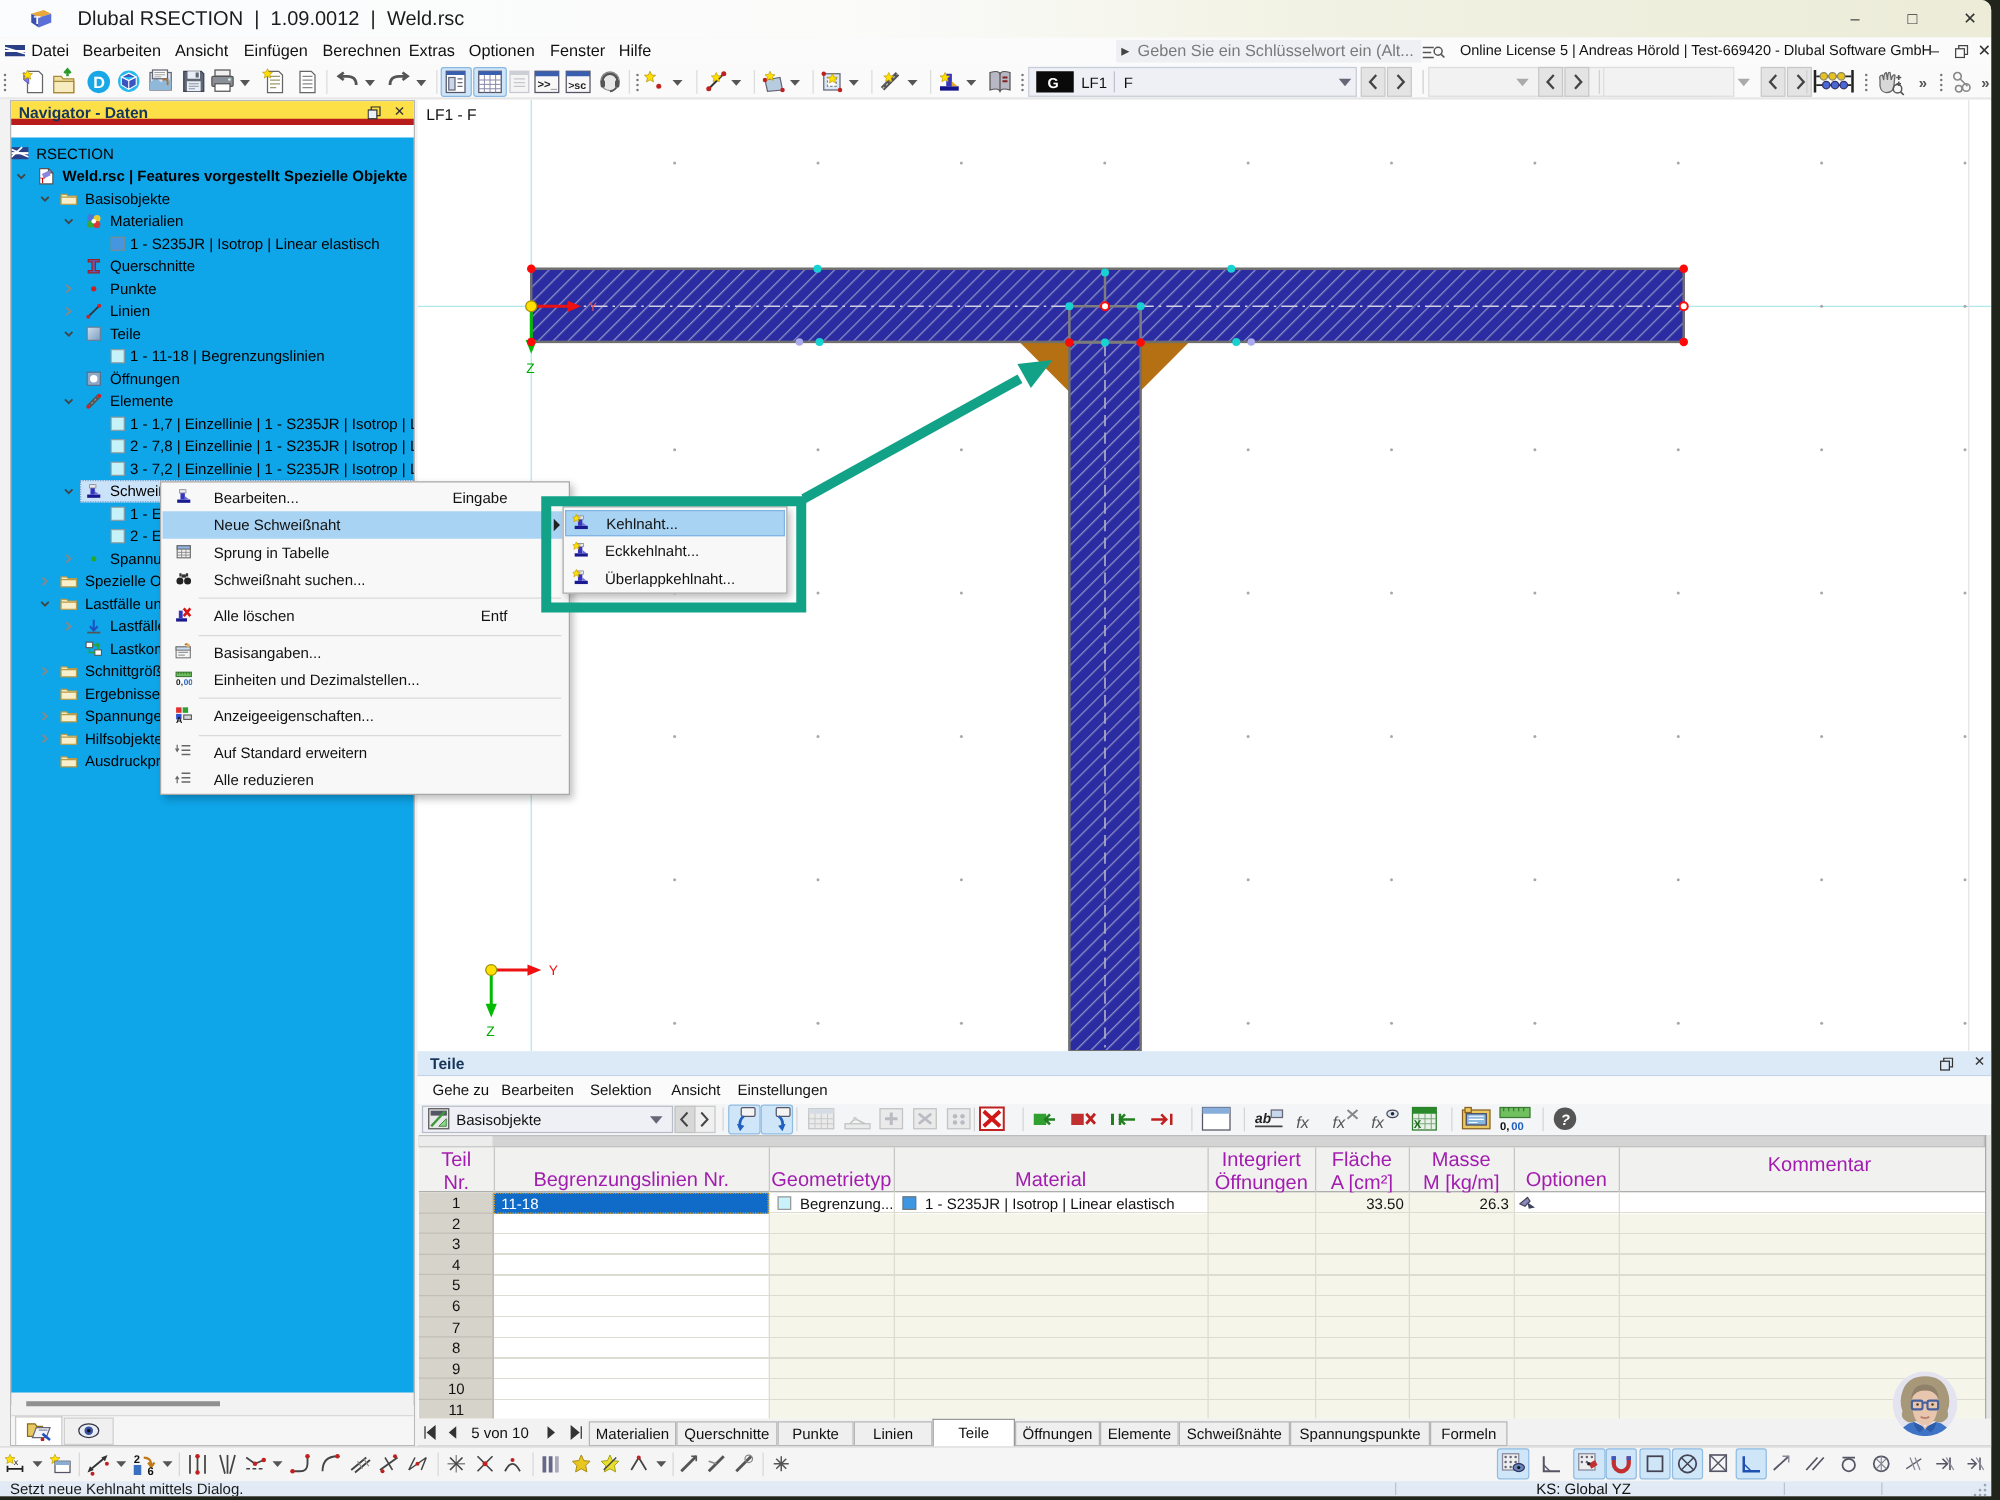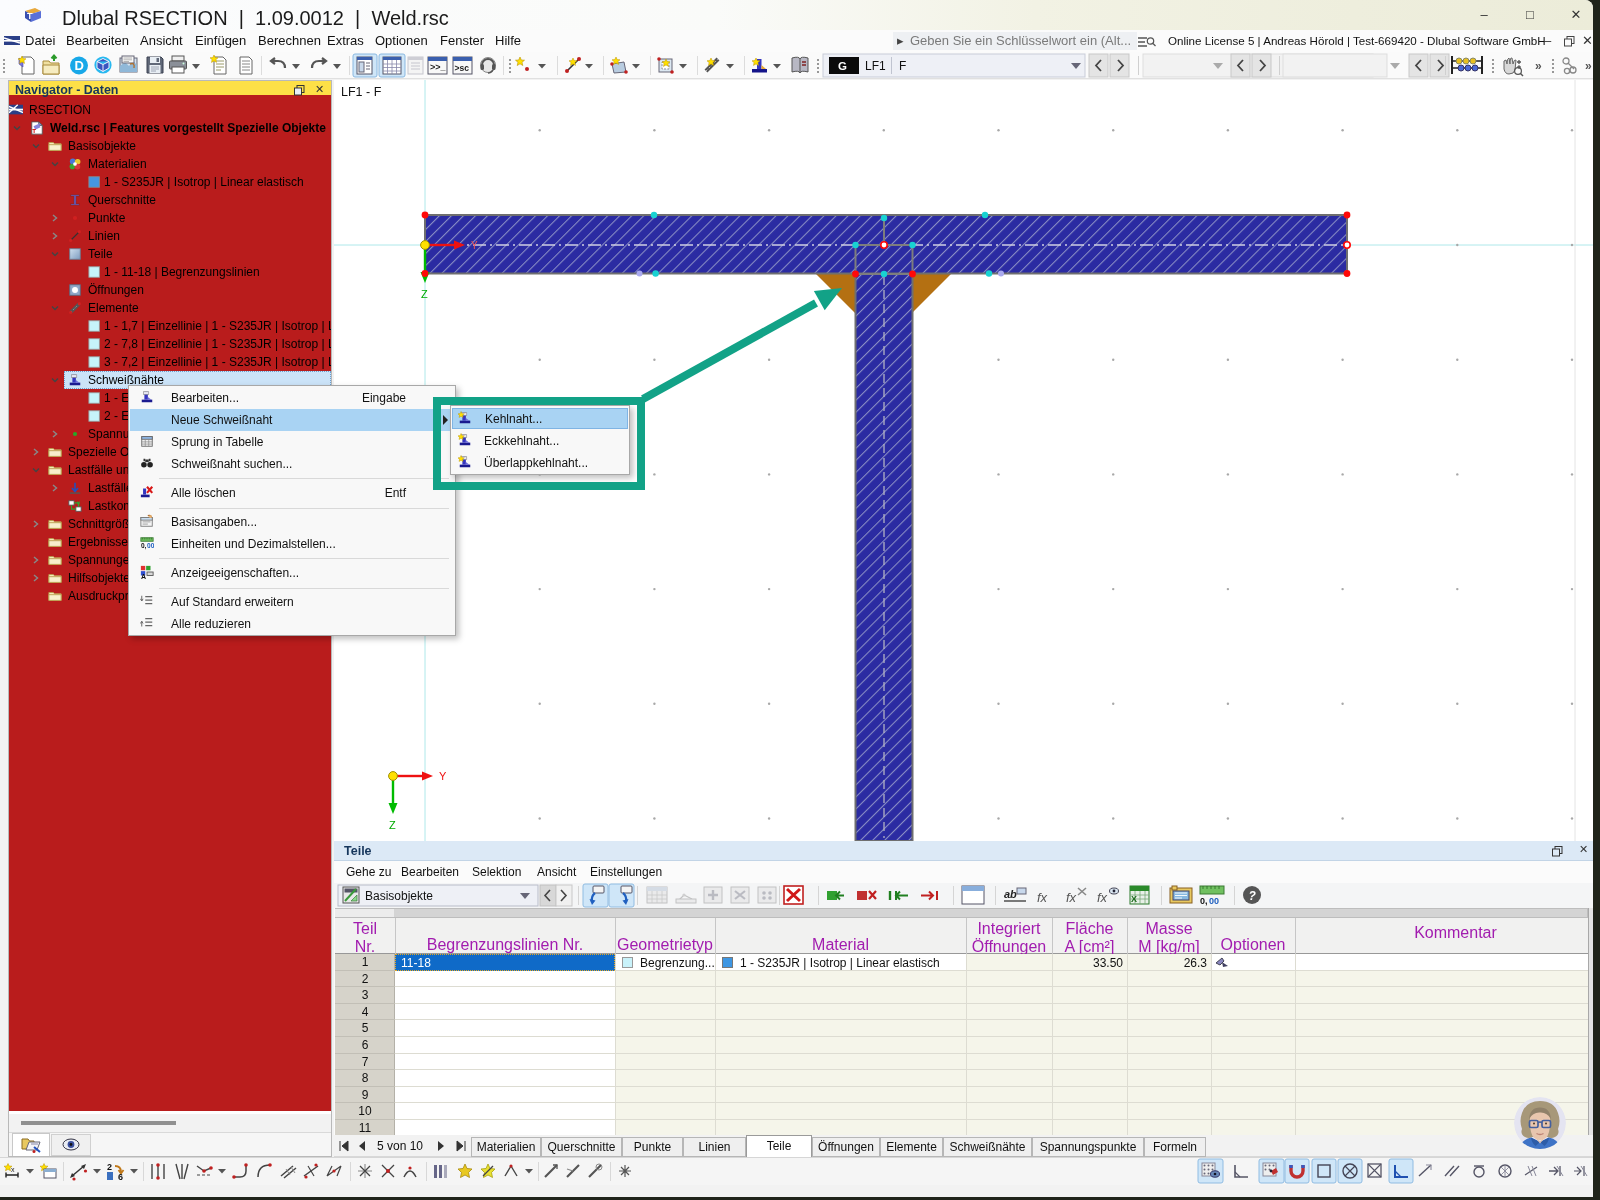--- a/index.html
+++ b/index.html
@@ -1,27 +1,27 @@
 <!DOCTYPE html>
 <html><head><meta charset="utf-8">
 <style>
 *{margin:0;padding:0;box-sizing:border-box}
 html,body{width:1600px;height:1200px;overflow:hidden;background:#20241a;font-family:"Liberation Sans",sans-serif}
 #win{position:absolute;left:0;top:0;width:1593px;height:1197px;background:#f2f2f2;border-radius:0 8px 0 0;overflow:hidden}
 .abs{position:absolute}
 #titlebar{position:absolute;left:0;top:0;width:1593px;height:30px;background:linear-gradient(to right,#fbfcfe 0%,#fafbf9 45%,#f2f2e4 65%,#eeeedd 85%,#ececd9 100%)}
-#titlebar .ttl{position:absolute;left:62px;top:7px;font-size:20px;color:#1b1b1b}
+#titlebar .ttl{position:absolute;left:62px;top:7px;font-size:16px;color:#1b1b1b}
 .winbtn{position:absolute;top:0;width:46px;height:30px;color:#333;font-size:13px;text-align:center;line-height:30px}
 #menubar{position:absolute;left:0;top:30px;width:1593px;height:22px;background:#fbfbfb}
 #menubar span.m{position:absolute;top:3px;font-size:13px;color:#111}
 #toolbar{position:absolute;left:0;top:52px;width:1593px;height:27px;background:#fafafa;border-bottom:1px solid #e0e0e0}
 #nav{position:absolute;left:8px;top:80px;width:324px;height:1077px;background:#fff;border:1px solid #b9b9b9}
 #navtitle{position:absolute;left:0;top:0;width:322px;height:19px;background:#fde047;border-bottom:5px solid #b91c1c}
 #navtitle b{position:absolute;left:6px;top:2px;font-size:12.5px;color:#16365c}
-#tree{position:absolute;left:0;top:16px;width:322px;height:1014px;background:#b91c1c;overflow:hidden}
+#tree{position:absolute;left:0;top:29px;width:322px;height:1014px;background:#0ea5e9;overflow:hidden}
 .trow{position:absolute;height:18px;line-height:18px;font-size:12px;color:#000;white-space:nowrap}
 .trow b{font-weight:bold}
 .ic{position:absolute;width:14px;height:14px;top:2px}
 .chev{position:absolute;width:10px;height:10px;top:4px}
 #navscroll{position:absolute;left:0;top:1033px;width:322px;height:18px;background:#f2f2f2}
 #navthumb{position:absolute;left:12px;top:7px;width:155px;height:4px;background:#909090}
 #navtabs{position:absolute;left:0;top:1051px;width:322px;height:24px;background:#f6f6f6;border-top:1px solid #d9d9d9}
 #canvas{position:absolute;left:334px;top:80px;width:1259px;height:761px;background:#fff}
 #teile{position:absolute;left:334px;top:841px;width:1259px;height:316px;background:#fbfbfb}
 #bottombar{position:absolute;left:0;top:1157px;width:1593px;height:28px;background:#f5f5f5;border-top:1px solid #d6d6d6}
@@ -1279,20 +1279,37 @@
           <path d="M9 3 L15 13" stroke="#889" stroke-width="1"></path>
         </g>
   <g transform="translate(378,5)">
           <path d="M1 8 L7 8 M4 4 L8 8 L4 12" fill="none" stroke="#556" stroke-width="1.2"></path>
           <path d="M11 3 L11 13" stroke="#556" stroke-width="1.2"></path>
           <path d="M8 3 L14 13" stroke="#889" stroke-width="1"></path>
         </g>
  </svg>
 </div>
 
+<div id="statusbar">
+ <span class="abs" style="left:8px;top:-1px">Setzt neue Kehlnaht mittels Dialog.</span>
+ <div class="abs" style="left:1116px;top:1px;width:1px;height:10px;background:#b8c4d2"></div>
+ <span class="abs" style="left:1229px;top:-1px;color:#111">KS: Global YZ</span>
+ <div class="abs" style="left:1427px;top:1px;width:1px;height:10px;background:#b8c4d2"></div>
+ <div class="abs" style="left:1505px;top:1px;width:1px;height:10px;background:#b8c4d2"></div>
+ <svg class="abs" style="left:1578px;top:1px" width="12" height="11">
+        <g fill="#9aa4b0">
+          <circle cx="10" cy="2" r="1.1"></circle>
+          <circle cx="6" cy="6" r="1.1"></circle>
+          <circle cx="10" cy="6" r="1.1"></circle>
+          <circle cx="2" cy="10" r="1.1"></circle>
+          <circle cx="6" cy="10" r="1.1"></circle>
+          <circle cx="10" cy="10" r="1.1"></circle>
+        </g>
+      </svg>
+</div>
 
 <div id="submenu">
  <div class="smi" style="top:2px;background:#a9d3f3;border:1px solid #7fb4e4;height:21px;line-height:21px">
         <svg class="ic" style="left:5px;top:2px">
           <use href="#weldS"></use>
         </svg>
         <span class="txt">Kehlnaht...</span>
       </div>
  <div class="smi" style="top:24px">
         <svg class="ic" style="left:6px;top:3px">

